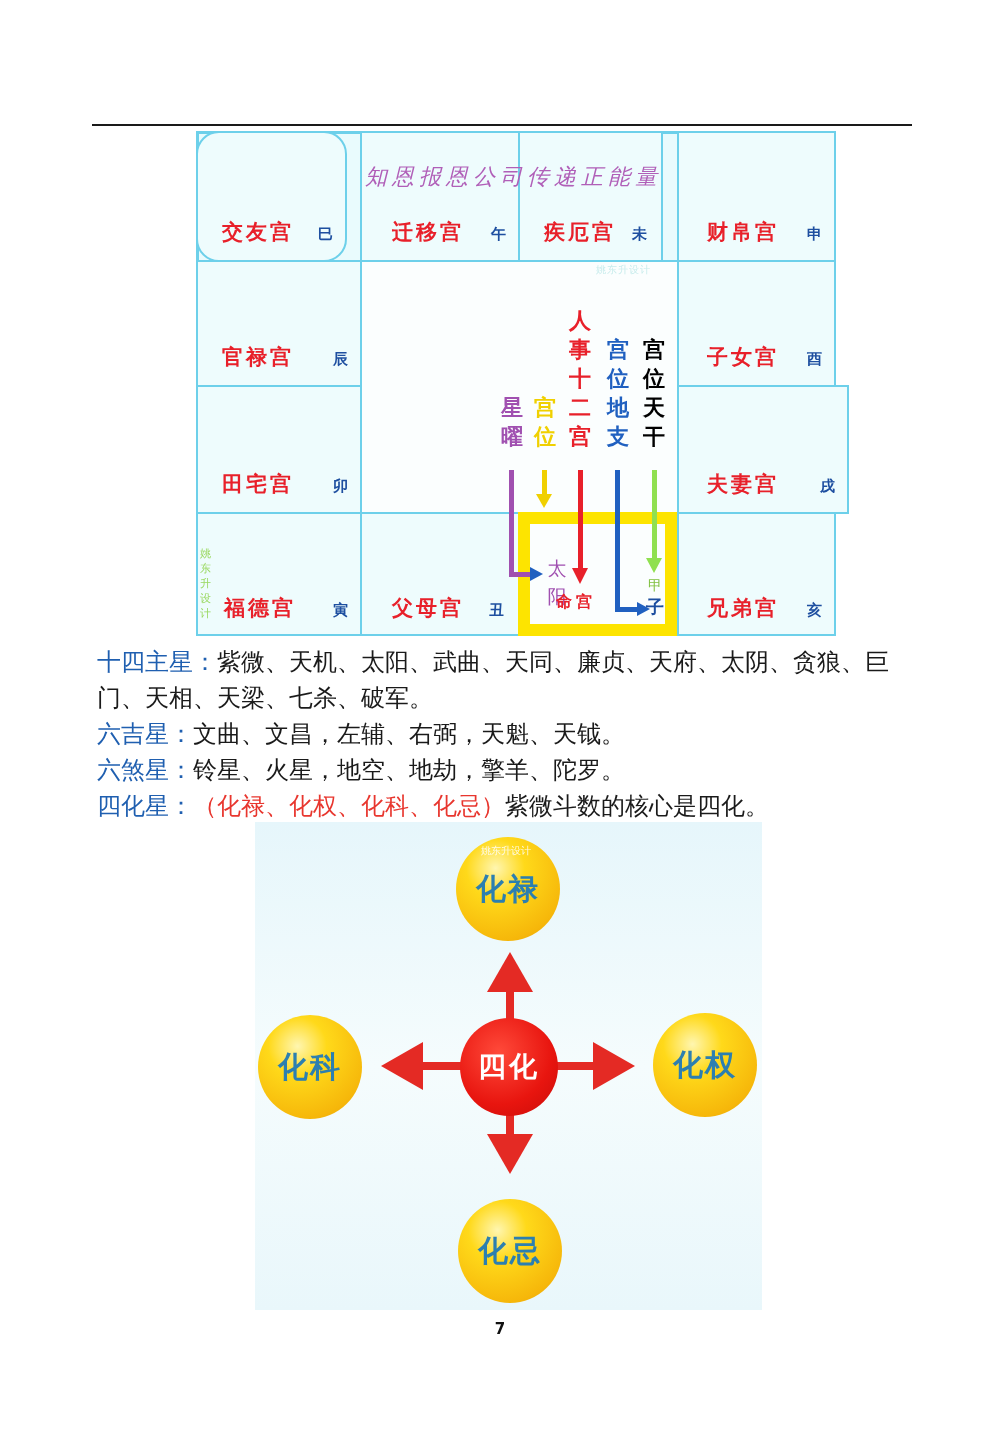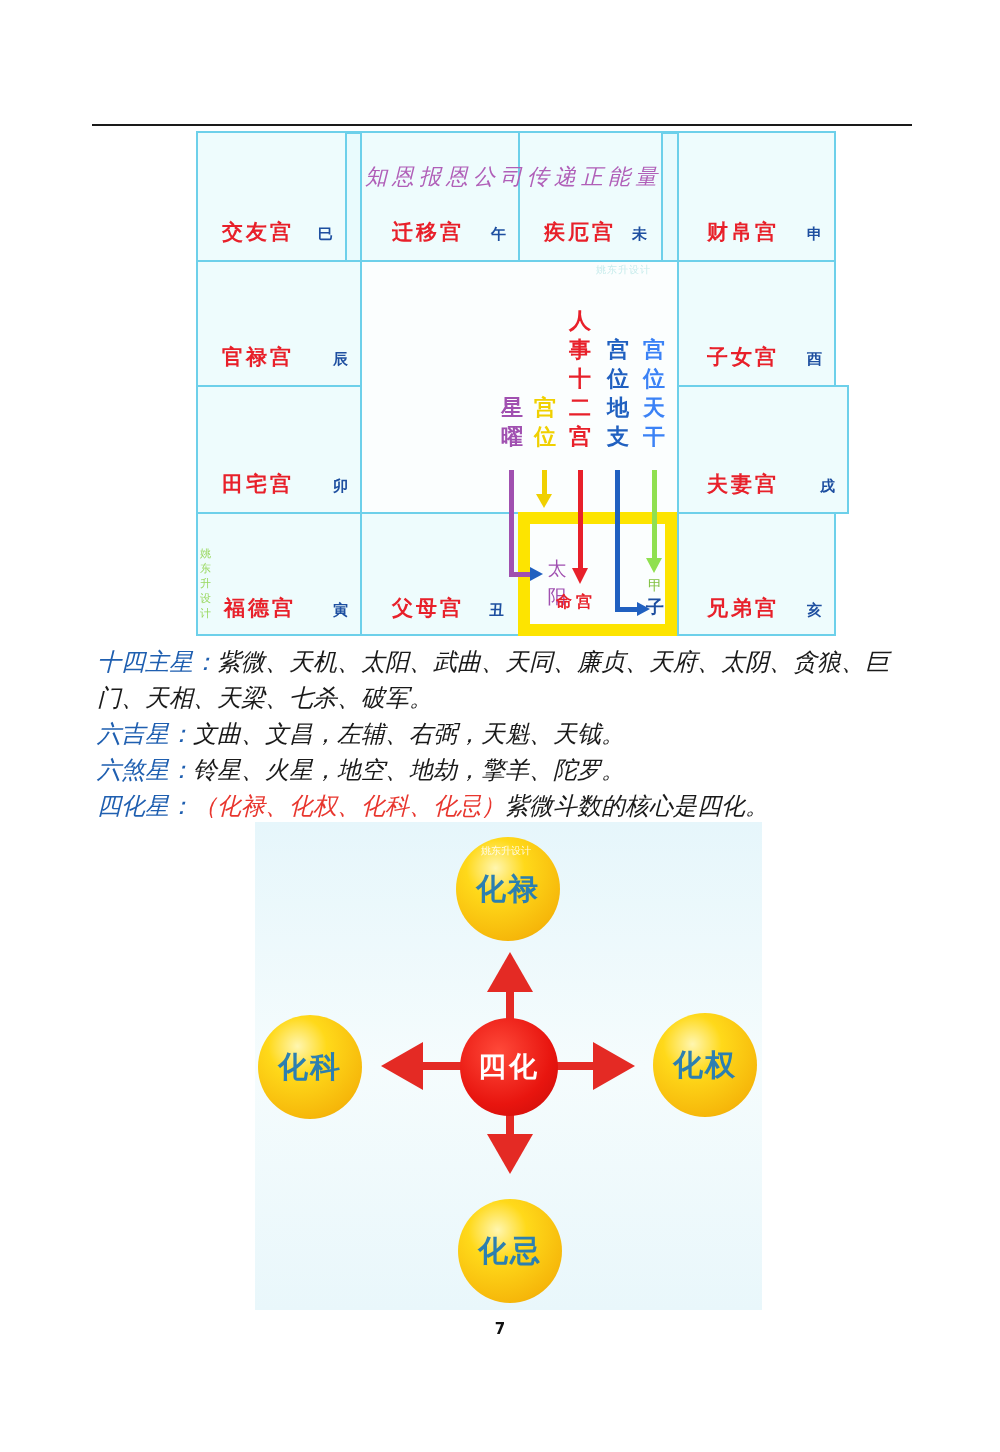--- a/index.html
+++ b/index.html
@@ -18,21 +18,21 @@
     .vlabel { position: absolute; width: 24px; font-size: 22px; font-weight: bold; line-height: 29px; text-align: center; }
 
     .line { position: absolute; }
     .tri-down { position: absolute; width: 0; height: 0; border-left: 8px solid transparent; border-right: 8px solid transparent; }
     .tri-right { position: absolute; width: 0; height: 0; border-top: 7px solid transparent; border-bottom: 7px solid transparent; }
 
     .ming { position: absolute; left: 518px; top: 512px; width: 159px; height: 124px; box-sizing: border-box;
             border: 12px solid #fde400; background: #fbfefe; }
 
     .text-block { position: absolute; left: 97px; top: 644px; width: 830px; font-size: 24px; line-height: 36px; color: #1a1a1a;
-                  font-family: "DejaVu Serif", "Liberation Serif", serif; font-style: italic; }
+                  font-family: "DejaVu Serif", "Liberation Serif", serif; }
     .label-blue { color: #1f5fb0; }
     .red { color: #e8362e; }
 
     .diagram { position: absolute; left: 255px; top: 822px; width: 507px; height: 488px;
                background: linear-gradient(180deg, #e6f6fb 0%, #f5fcfd 50%, #e9f7fb 100%); }
     .ball { position: absolute; width: 104px; height: 104px; border-radius: 50%;
             background: radial-gradient(circle at 38% 30%, #fff6b0 0%, #ffd91a 30%, #f6b70a 75%, #e39a00 100%);
             display: flex; align-items: center; justify-content: center;
             color: #2c7fb0; font-size: 30px; font-weight: bold; letter-spacing: 2px; }
     .core { position: absolute; width: 98px; height: 98px; border-radius: 50%;
@@ -42,21 +42,21 @@
     .page-num { position: absolute; left: 0; width: 1000px; top: 1320px; text-align: center; font-size: 15px; font-weight: bold;
                 font-family: "DejaVu Sans", sans-serif; color: #111; }
   </style>
 </head>
 <body>
 
 <div class="rule"></div>
 
 <div class="chart"></div>
 
-<div class="cell" style="left:196px;top:131px;width:151px;height:131px;">
+<div class="cell" style="left:196px;top:131px;width:151px;height:131px;border-radius:23px;">
   <span class="palace">交友宫</span>
   <span class="branch">巳</span>
 </div>
 <div class="cell" style="left:360px;top:131px;width:160px;height:131px;">
   <span class="palace" style="left:30px;">迁移宫</span>
   <span class="branch">午</span>
 </div>
 <div class="cell" style="left:518px;top:131px;width:145px;height:131px;">
   <span class="palace">疾厄宫</span>
   <span class="branch" style="right:14px;">未</span>
@@ -102,21 +102,21 @@
 <span class="wm" style="left:596px;top:263px;color:#c8ecec;font-size:10px;letter-spacing:1px;">姚东升设计</span>
 
 <div class="motto">知恩报恩公司传递正能量</div>
 
 <div class="ming"></div>
 
 <div class="vlabel" style="left:500px;top:393px;color:#a050b0;">星曜</div>
 <div class="vlabel" style="left:533px;top:393px;color:#f0d000;">宫位</div>
 <div class="vlabel" style="left:568px;top:306px;color:#e8202a;">人事十二宫</div>
 <div class="vlabel" style="left:606px;top:335px;color:#2060c0;">宫位地支</div>
-<div class="vlabel" style="left:642px;top:335px;color:#3b82f6;">宫位天干</div>
+<div class="vlabel" style="left:642px;top:335px;color:#000000;">宫位天干</div>
 
 <div class="line" style="left:509px;top:470px;width:5px;height:106px;background:#a050b0;"></div>
 <div class="line" style="left:509px;top:572px;width:24px;height:5px;background:#a050b0;"></div>
 <div class="tri-right" style="left:530px;top:567px;border-left:13px solid #2060c0;"></div>
 
 <div class="line" style="left:542px;top:470px;width:5px;height:26px;background:#f0d000;"></div>
 <div class="tri-down" style="left:536px;top:494px;border-top:14px solid #f0d000;"></div>
 
 <div class="line" style="left:578px;top:470px;width:5px;height:100px;background:#e8202a;"></div>
 <div class="tri-down" style="left:572px;top:568px;border-top:16px solid #e8202a;"></div>

